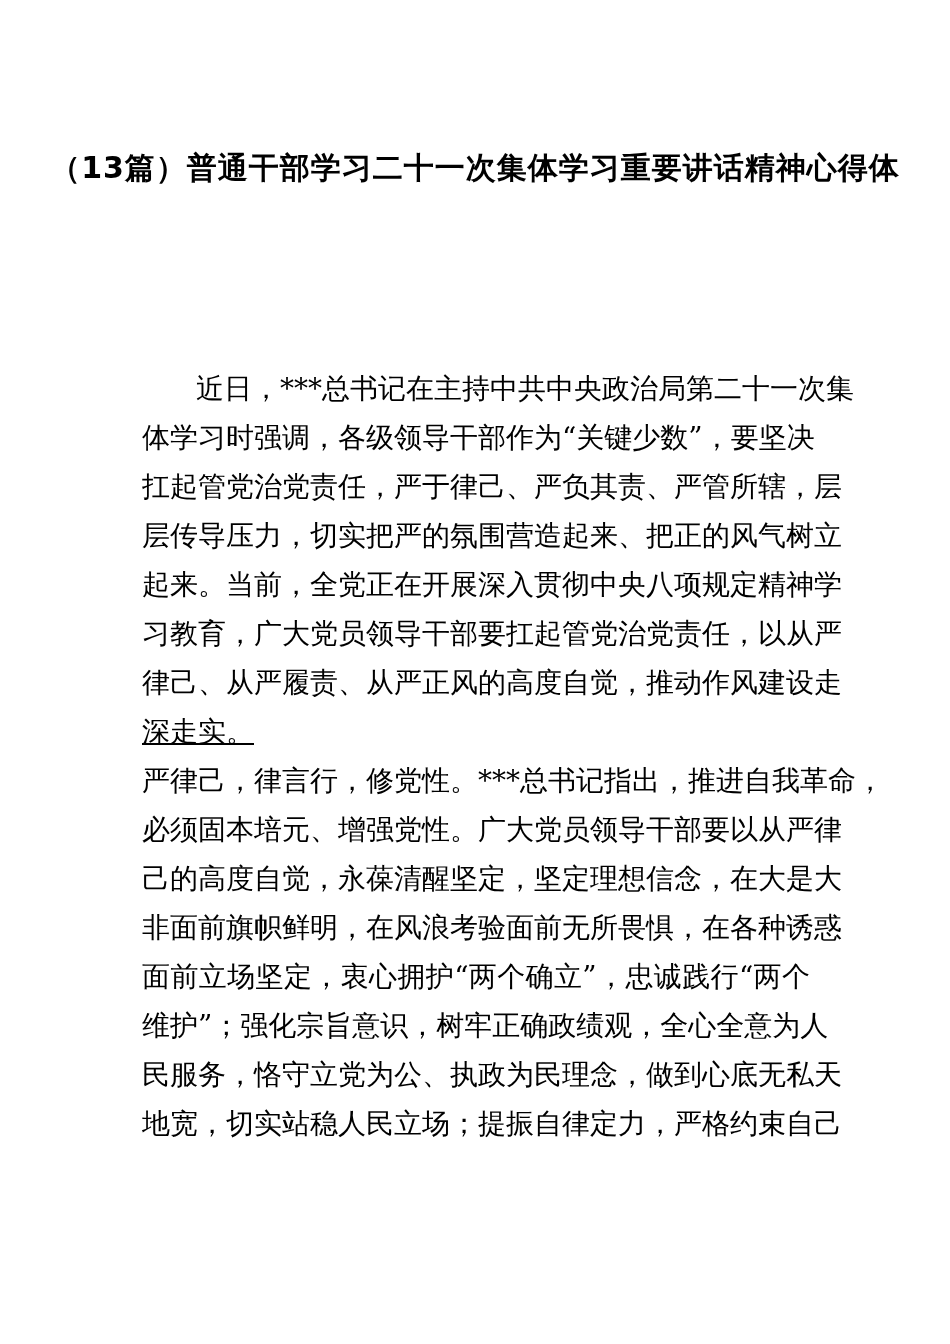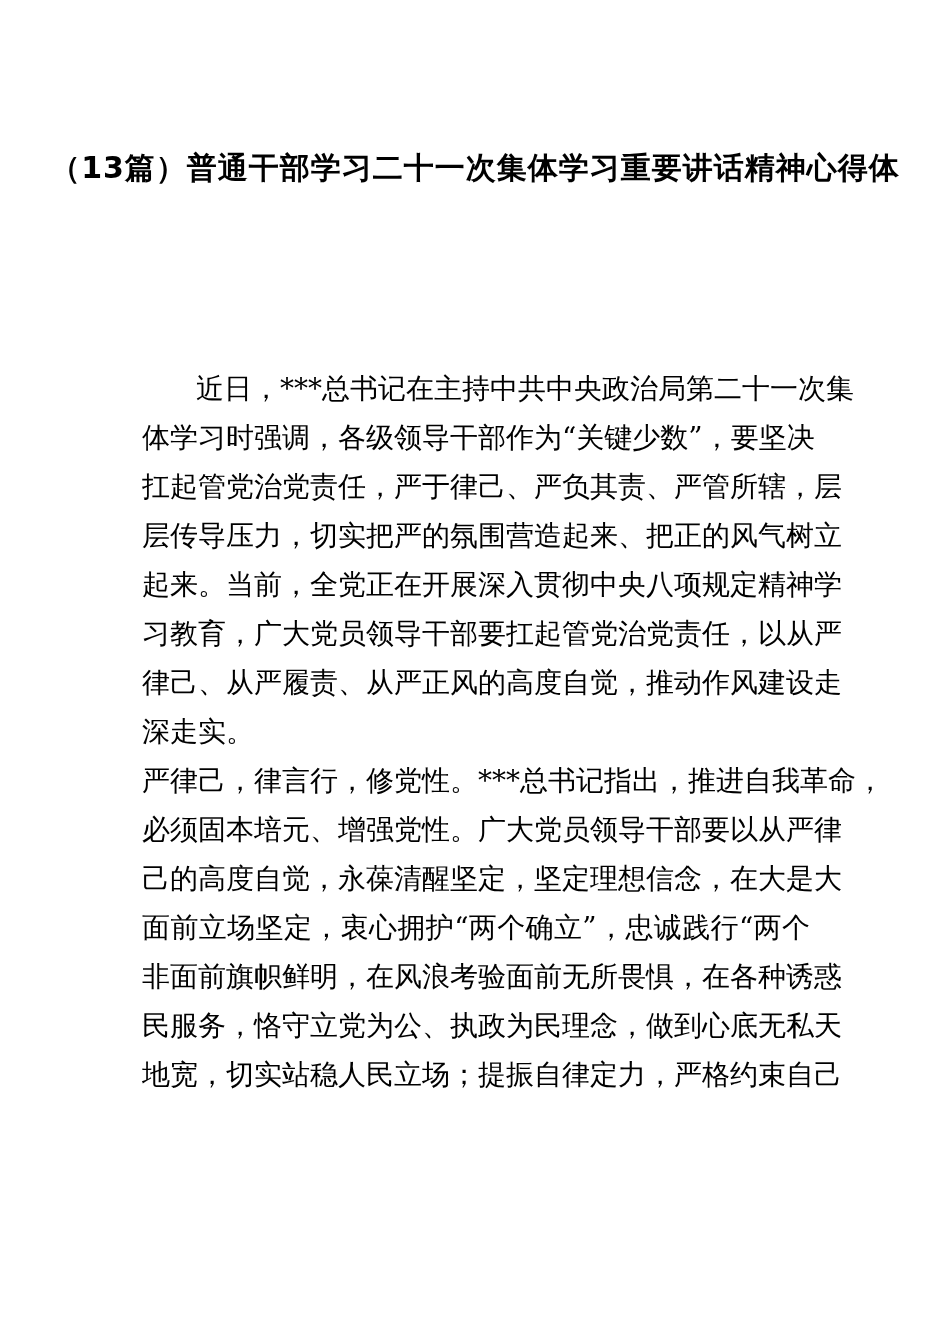--- a/index.html
+++ b/index.html
@@ -49,20 +49,21 @@
     text-align-last: justify;
     word-break: break-all;
     letter-spacing: 0;
   }
   .text-line.indent {
     padding-left: 54px;
   }
   .text-line.para-end {
     text-align: left;
     text-align-last: left;
+    text-decoration: underline;
   }
 </style>
 </head>
 <body>
 
 <div class="page">
 
   <div class="doc-title">
     <div class="title-line">（13篇）普通干部学习二十一次集体学习重要讲话精神心得体</div>
   </div>
@@ -77,21 +78,22 @@
       <div class="text-line">起来。当前，全党正在开展深入贯彻中央八项规定精神学</div>
       <div class="text-line">习教育，广大党员领导干部要扛起管党治党责任，以从严</div>
       <div class="text-line">律己、从严履责、从严正风的高度自觉，推动作风建设走</div>
       <div class="text-line para-end">深走实。</div>
     </div>
 
     <div class="paragraph">
       <div class="text-line">严律己，律言行，修党性。***总书记指出，推进自我革命，</div>
       <div class="text-line">必须固本培元、增强党性。广大党员领导干部要以从严律</div>
       <div class="text-line">己的高度自觉，永葆清醒坚定，坚定理想信念，在大是大</div>
+      <div class="text-line">非面前旗帜鲜明，在风浪考验面前无所畏惧，在各种诱惑</div>
       <div class="text-line">面前立场坚定，衷心拥护“两个确立”，忠诚践行“两个</div>
-      <div class="text-line">非面前旗帜鲜明，在风浪考验面前无所畏惧，在各种诱惑</div>
+      <div class="text-line">维护”；强化宗旨意识，树牢正确政绩观，全心全意为人</div>
       <div class="text-line">民服务，恪守立党为公、执政为民理念，做到心底无私天</div>
       <div class="text-line">地宽，切实站稳人民立场；提振自律定力，严格约束自己</div>
     </div>
 
   </div>
 
 </div>
 
 </body></html>

